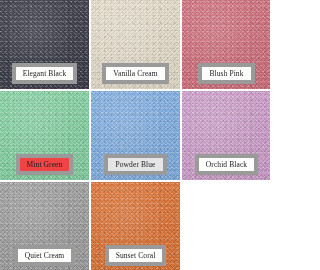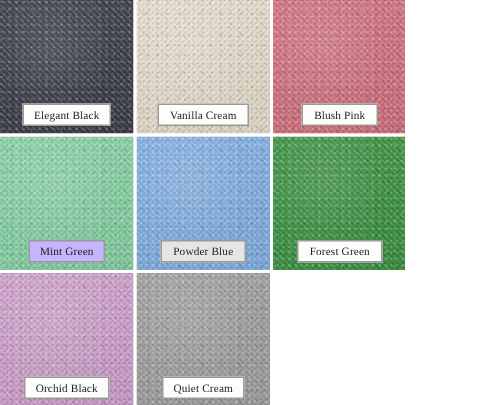--- a/index.html
+++ b/index.html
@@ -101,21 +101,21 @@
     pointer-events: none;
     background:
       radial-gradient(ellipse at 40% 35%, rgba(255,255,255,0.10) 0%, rgba(255,255,255,0) 55%),
       linear-gradient(160deg, rgba(255,255,255,0.06) 0%, rgba(0,0,0,0.05) 100%);
   }
 
   .swatch-label {
     position: relative;
     z-index: 5;
     background: #fdfdfb;
-    border: 1px solid #15803d;
+    border: 4px solid #15803d;
     color: #1c1c22;
     font-size: 7.5px;
     line-height: 1;
     padding: 2.5px 7px 3px 7px;
     margin-bottom: 5px;
     white-space: nowrap;
     letter-spacing: 0.1px;
     box-sizing: border-box;
     text-align: center;
   }
@@ -147,49 +147,49 @@
     <div class="swatch-texture2"></div>
     <div class="swatch-shade"></div>
     <div class="swatch-label" style="background: rgb(253, 253, 251); border-color: rgb(154, 154, 154); color: rgb(28, 28, 34);">Blush Pink</div>
   </div>
 
   <div class="swatch-cell">
     <div class="swatch-color" style="background-color: rgb(134, 211, 164);"></div>
     <div class="swatch-texture"></div>
     <div class="swatch-texture2"></div>
     <div class="swatch-shade"></div>
-    <div class="swatch-label" style="background: #c4b5fd; border-color: rgb(154, 154, 154); color: rgb(28, 28, 34); margin-top: 20px;">Mint Green</div>
+    <div class="swatch-label" style="background: #ef4444; border-color: rgb(154, 154, 154); color: rgb(28, 28, 34); margin-top: 20px;">Mint Green</div>
   </div>
 
   <div class="swatch-cell">
     <div class="swatch-color" style="background-color: rgb(130, 176, 228);"></div>
     <div class="swatch-texture"></div>
     <div class="swatch-texture2"></div>
     <div class="swatch-shade"></div>
     <div class="swatch-label" style="background: #e5e5e5; border-color: rgb(154, 154, 154); color: rgb(28, 28, 34);">Powder Blue</div>
   </div>
 
-  <div class="swatch-cell">
-    <div class="swatch-color" style="background-color: rgb(58, 147, 64);"></div>
-    <div class="swatch-texture"></div>
-    <div class="swatch-texture2"></div>
-    <div class="swatch-shade"></div>
-    <div class="swatch-label" style="background: rgb(253, 253, 251); border-color: rgb(154, 154, 154); color: rgb(28, 28, 34);">Forest Green</div>
-  </div>
 
   <div class="swatch-cell">
     <div class="swatch-color" style="background-color: rgb(207, 160, 204);"></div>
     <div class="swatch-texture"></div>
     <div class="swatch-texture2"></div>
     <div class="swatch-shade"></div>
     <div class="swatch-label" style="background: rgb(253, 253, 251); border-color: rgb(154, 154, 154); color: rgb(28, 28, 34);">Orchid Black</div>
   </div>
 
   <div class="swatch-cell">
     <div class="swatch-color" style="background-color: rgb(160, 160, 160);"></div>
     <div class="swatch-texture"></div>
     <div class="swatch-texture2"></div>
     <div class="swatch-shade"></div>
     <div class="swatch-label" style="background: rgb(253, 253, 251); border-color: rgb(154, 154, 154); color: rgb(28, 28, 34);">Quiet Cream</div>
   </div>
 
+  <div class="swatch-cell">
+    <div class="swatch-color" style="background-color: rgb(223, 116, 54);"></div>
+    <div class="swatch-texture"></div>
+    <div class="swatch-texture2"></div>
+    <div class="swatch-shade"></div>
+    <div class="swatch-label" style="background: rgb(253, 253, 251); border-color: rgb(154, 154, 154); color: rgb(28, 28, 34);">Sunset Coral</div>
+  </div>
 
 </div>
 
 </body></html>

